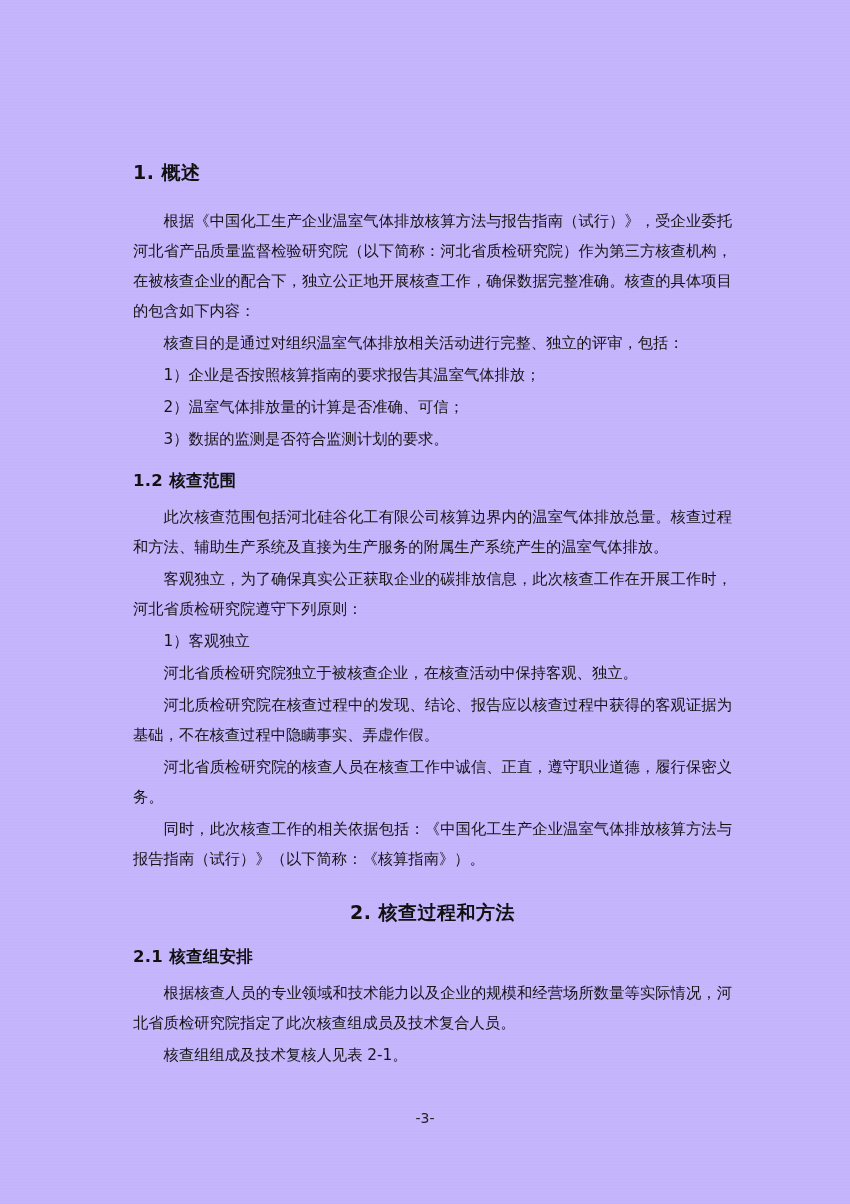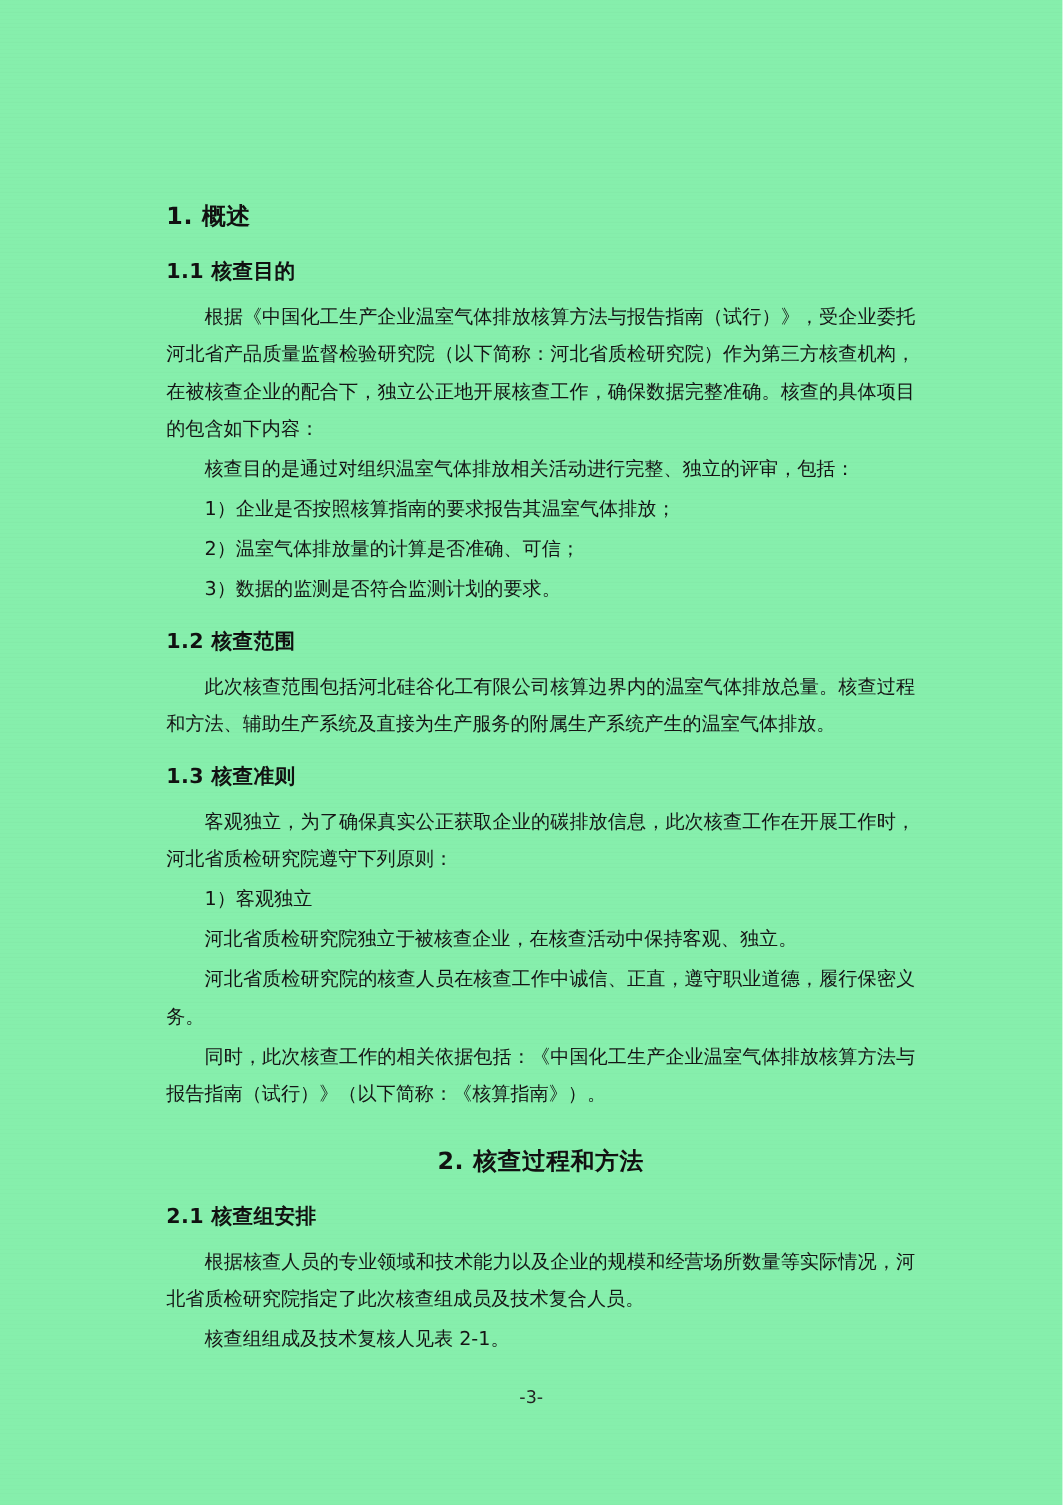--- a/index.html
+++ b/index.html
@@ -13,21 +13,21 @@
     font-family: "DejaVu Sans", "Liberation Sans", sans-serif;
     color: #1a1a1a;
     position: relative;
   }
   .page {
     position: relative;
     width: 850px;
     height: 1204px;
     box-sizing: border-box;
     padding: 160px 118px 60px 133px;
-    background: #86efac;
+    background: #c4b5fd;
   }
   .h1 {
     font-size: 19px;
     font-weight: bold;
     margin: 0 0 20px 0;
     letter-spacing: 0.5px;
     color: #111;
   }
   .h1.spaced {
     margin-top: 26px;
@@ -72,34 +72,33 @@
       repeating-linear-gradient(0deg, rgba(0,0,0,0.5) 0px, rgba(0,0,0,0) 1px, rgba(0,0,0,0) 3px);
   }
 </style>
 </head>
 <body>
 
 <div class="page">
 
   <h1 class="h1">1. 概述</h1>
 
-  <h2 class="h2">1.1 核查目的</h2>
   <p class="para indent block">根据《中国化工生产企业温室气体排放核算方法与报告指南（试行）》，受企业委托河北省产品质量监督检验研究院（以下简称：河北省质检研究院）作为第三方核查机构，在被核查企业的配合下，独立公正地开展核查工作，确保数据完整准确。核查的具体项目的包含如下内容：</p>
   <p class="para indent block">核查目的是通过对组织温室气体排放相关活动进行完整、独立的评审，包括：</p>
   <p class="para indent block">1）企业是否按照核算指南的要求报告其温室气体排放；</p>
   <p class="para indent block">2）温室气体排放量的计算是否准确、可信；</p>
   <p class="para indent block">3）数据的监测是否符合监测计划的要求。</p>
 
   <h2 class="h2">1.2 核查范围</h2>
   <p class="para indent block">此次核查范围包括河北硅谷化工有限公司核算边界内的温室气体排放总量。核查过程和方法、辅助生产系统及直接为生产服务的附属生产系统产生的温室气体排放。</p>
 
-  <h2 class="h2">1.3 核查准则</h2>
   <p class="para indent block">客观独立，为了确保真实公正获取企业的碳排放信息，此次核查工作在开展工作时，河北省质检研究院遵守下列原则：</p>
   <p class="para indent block">1）客观独立</p>
   <p class="para indent block">河北省质检研究院独立于被核查企业，在核查活动中保持客观、独立。</p>
+  <p class="para indent block">河北质检研究院在核查过程中的发现、结论、报告应以核查过程中获得的客观证据为基础，不在核查过程中隐瞒事实、弄虚作假。</p>
   <p class="para indent block">河北省质检研究院的核查人员在核查工作中诚信、正直，遵守职业道德，履行保密义务。</p>
   <p class="para indent block">同时，此次核查工作的相关依据包括：《中国化工生产企业温室气体排放核算方法与报告指南（试行）》（以下简称：《核算指南》）。</p>
 
   <h1 class="h1 spaced">2. 核查过程和方法</h1>
 
   <h2 class="h2">2.1 核查组安排</h2>
   <p class="para indent block">根据核查人员的专业领域和技术能力以及企业的规模和经营场所数量等实际情况，河北省质检研究院指定了此次核查组成员及技术复合人员。</p>
   <p class="para indent block">核查组组成及技术复核人见表 2-1。</p>
 
   <div class="pagenum">-3-</div>

